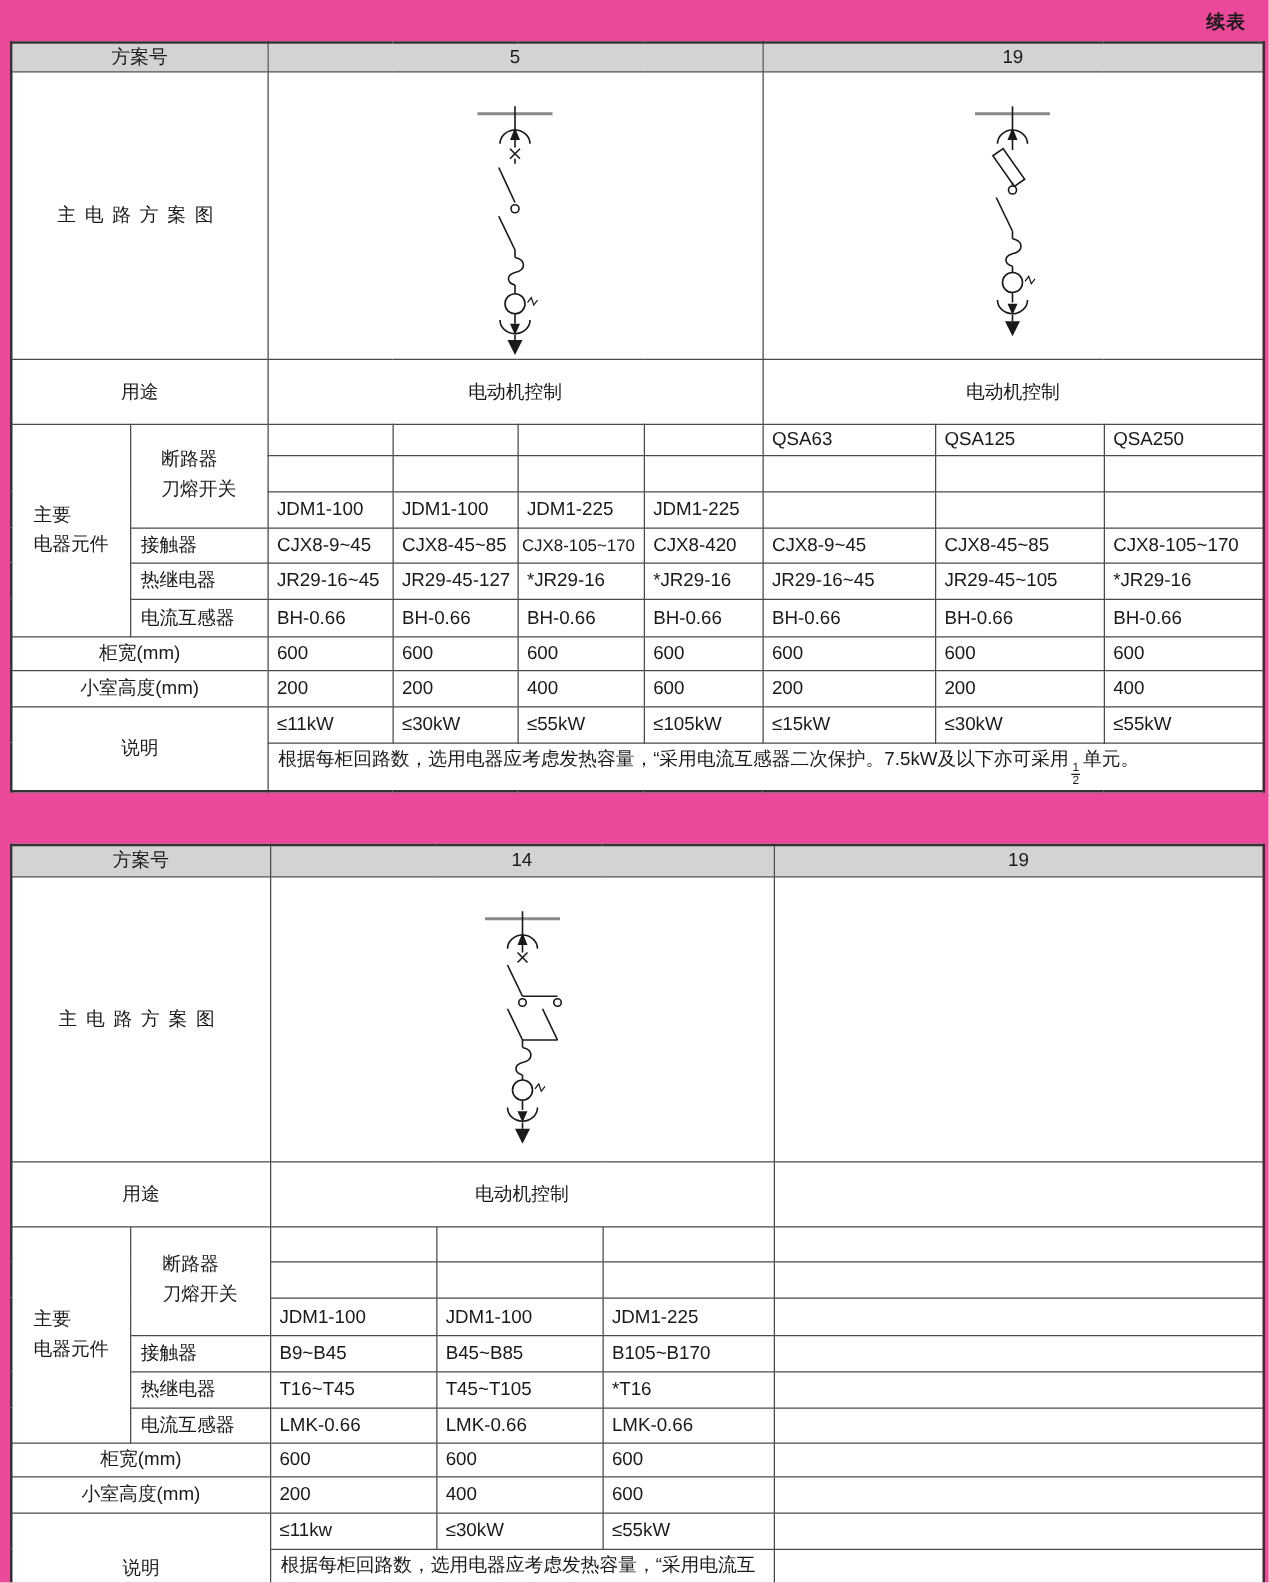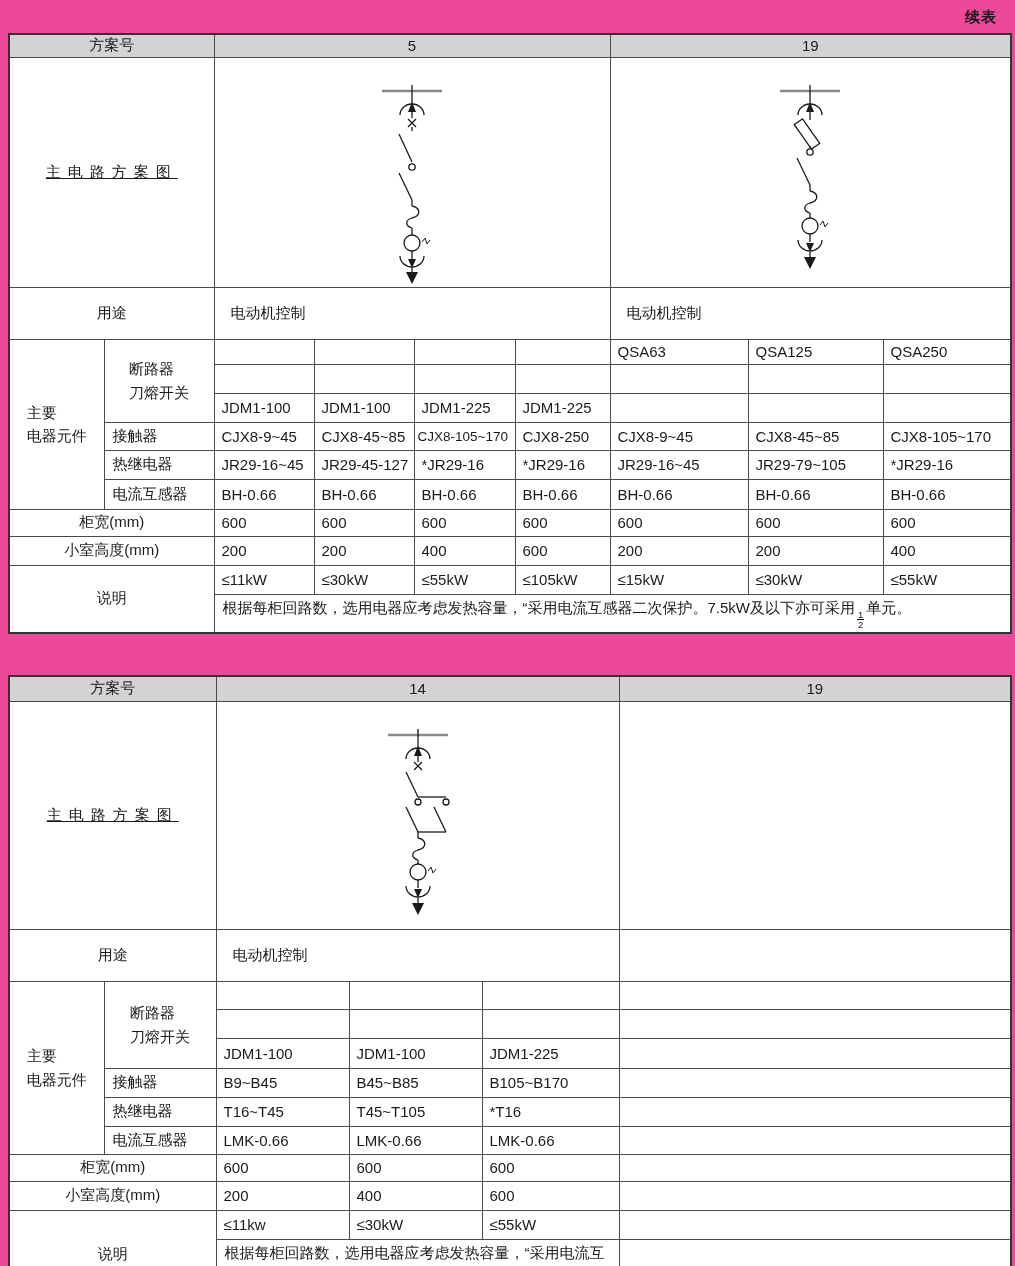--- a/index.html
+++ b/index.html
@@ -6,39 +6,39 @@
   body{font-family:"Liberation Sans","DejaVu Sans",sans-serif;color:#1a1a1a;}
   #page{position:relative;width:1015px;height:1266px;background:#ec4899;overflow:hidden;}
   .cont{position:absolute;top:8px;right:18px;font-size:15px;font-weight:bold;letter-spacing:1px;}
   table{border-collapse:collapse;table-layout:fixed;position:absolute;left:8px;background:#fff;}
   #t1{top:33px;width:1002px;}
   #t2{top:675px;width:1002px;}
   td{border:1px solid #4a4a4a;font-size:15px;vertical-align:middle;padding:0 4px 0 8px;overflow:hidden;white-space:nowrap;}
   table{border:2px solid #333;}
   tr.hdr td{background:#d3d3d3;text-align:center;padding:0;}
   td.lab{text-align:center;padding:0;}
-  td.lab2{padding:0;text-align:center;}
+  td.lab2{padding:0;text-align:center;font-family:Liberation Mono, monospace;}
   td.lab2 .blk,td.lab .blk{display:inline-block;text-align:left;line-height:1.55;}
-  td.ctr{text-align:left;padding:16px;}
+  td.ctr{text-align:center;padding:16px;}
   td.diag{text-align:center;padding:0;vertical-align:middle;}
   td.val{padding-left:7px;}
   td.val.tight{padding-left:3px;font-size:13.5px;}
   td.note{white-space:normal;line-height:1.45;padding:2px 6px 2px 8px;font-size:15px;}
   
   .r1a{height:23px}.r1b{height:230px}.r1c{height:27px}.r1d{height:25px}.r1e{height:29px}
   .r1f{height:29px}.r1g{height:28px}.r1h{height:29px}.r1i{height:30px}.r1j{height:27px}
   .r1k{height:29px}.r1l{height:29px}.r1m{height:33px}
   
   .r2a{height:25px}.r2b{height:228px}.r2c{height:25px}.r2d{height:28px}.r2e{height:29px}
   .r2f{height:30px}.r2g{height:29px}.r2h{height:29px}.r2i{height:28px}.r2j{height:27px}
   .r2k{height:29px}.r2l{height:29px}.r2m{height:52px}
   .frac{display:inline-flex;flex-direction:column;vertical-align:-5px;font-size:9.5px;line-height:1.05;text-align:center;margin:0 2px;}
   .frac .num{border-bottom:1px solid #1a1a1a;padding:0 1px;}
   svg.scheme{display:block;margin:0 auto;}
-  .sp{letter-spacing:7px;text-decoration:underline;}
+  .sp{letter-spacing:7px;}
 </style>
 </head>
 <body>
 
 <div id="page">
   <div class="cont">续表</div>
 
   <table id="t1">
     <colgroup>
       <col style="width:95px">
@@ -160,33 +160,33 @@
       <td class="val">JDM1-225</td>
       <td class="val"></td>
       <td class="val"></td>
       <td class="val"></td>
     </tr>
     <tr class="r1g">
       <td>接触器</td>
       <td class="val">CJX8-9~45</td>
       <td class="val">CJX8-45~85</td>
       <td class="val tight">CJX8-105~170</td>
-      <td class="val">CJX8-250</td>
+      <td class="val">CJX8-420</td>
       <td class="val">CJX8-9~45</td>
       <td class="val">CJX8-45~85</td>
       <td class="val">CJX8-105~170</td>
     </tr>
     <tr class="r1h">
       <td>热继电器</td>
       <td class="val">JR29-16~45</td>
       <td class="val">JR29-45-127</td>
       <td class="val">*JR29-16</td>
       <td class="val">*JR29-16</td>
       <td class="val">JR29-16~45</td>
-      <td class="val">JR29-79~105</td>
+      <td class="val">JR29-45~105</td>
       <td class="val">*JR29-16</td>
     </tr>
     <tr class="r1i">
       <td>电流互感器</td>
       <td class="val">BH-0.66</td>
       <td class="val">BH-0.66</td>
       <td class="val">BH-0.66</td>
       <td class="val">BH-0.66</td>
       <td class="val">BH-0.66</td>
       <td class="val">BH-0.66</td>

